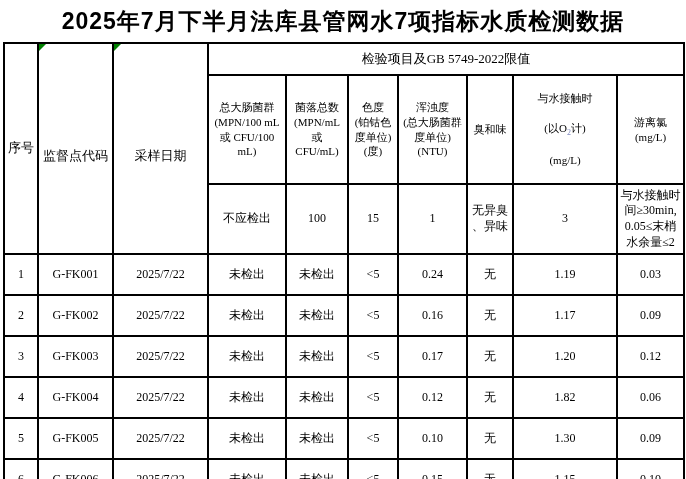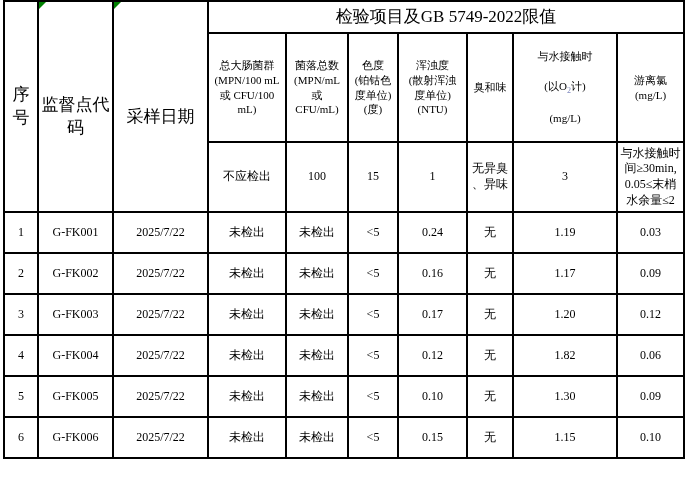--- a/index.html
+++ b/index.html
@@ -38,21 +38,21 @@
     border: 2px solid #000000;
     text-align: center;
     vertical-align: middle;
     font-weight: normal;
     padding: 0 1px;
     white-space: pre-line;
     line-height: 1.3;
     overflow: hidden;
     color: #000000;
   }
-  tr.r-group th { height: 30px; font-size: 17px; }
+  tr.r-group th { height: 30px; font-size: 13px; }
   th.corner { font-size: 13px; }
   tr.r-items th { height: 64px; font-size: 11px; line-height: 1.35; }
   tr.r-limits td { height: 68px; font-size: 12px; }
   tr.data-row td { height: 39px; font-size: 12px; }
   td.limit-chlorine { font-size: 11.5px; line-height: 1.4; }
   .rel { position: relative; font-family: Liberation Mono, monospace; }
   .tri {
     position: absolute;
     top: 0;
     left: 0;
@@ -65,20 +65,21 @@
     font-size: 8px;
     color: #7d87bd;
     vertical-align: sub;
   }
 </style>
 </head>
 <body>
 
 <div class="page">
 
+  <div class="title">2025年7月下半月法库县管网水7项指标水质检测数据</div>
 
   <table class="grid">
     <colgroup>
       <col style="width:34px">
         <col style="width:75px">
         <col style="width:95px">
       <col style="width:78px">
         <col style="width:62px">
         <col style="width:50px">
       <col style="width:69px">
@@ -105,21 +106,21 @@
 mL)</th>
         <th>菌落总数
 (MPN/mL
 或
 CFU/mL)</th>
         <th>色度
 (铂钴色
 度单位)
 (度)</th>
         <th>浑浊度
-(散射浑浊
+(总大肠菌群
 度单位)
 (NTU)</th>
         <th>臭和味</th>
         <th>
           <div>与水接触时</div>
           <div><span>(以O</span><sub class="sub2">2</sub><span>计)</span></div>
           <div>(mg/L)</div>
         </th>
         <th>游离氯
 (mg/L)</th>

